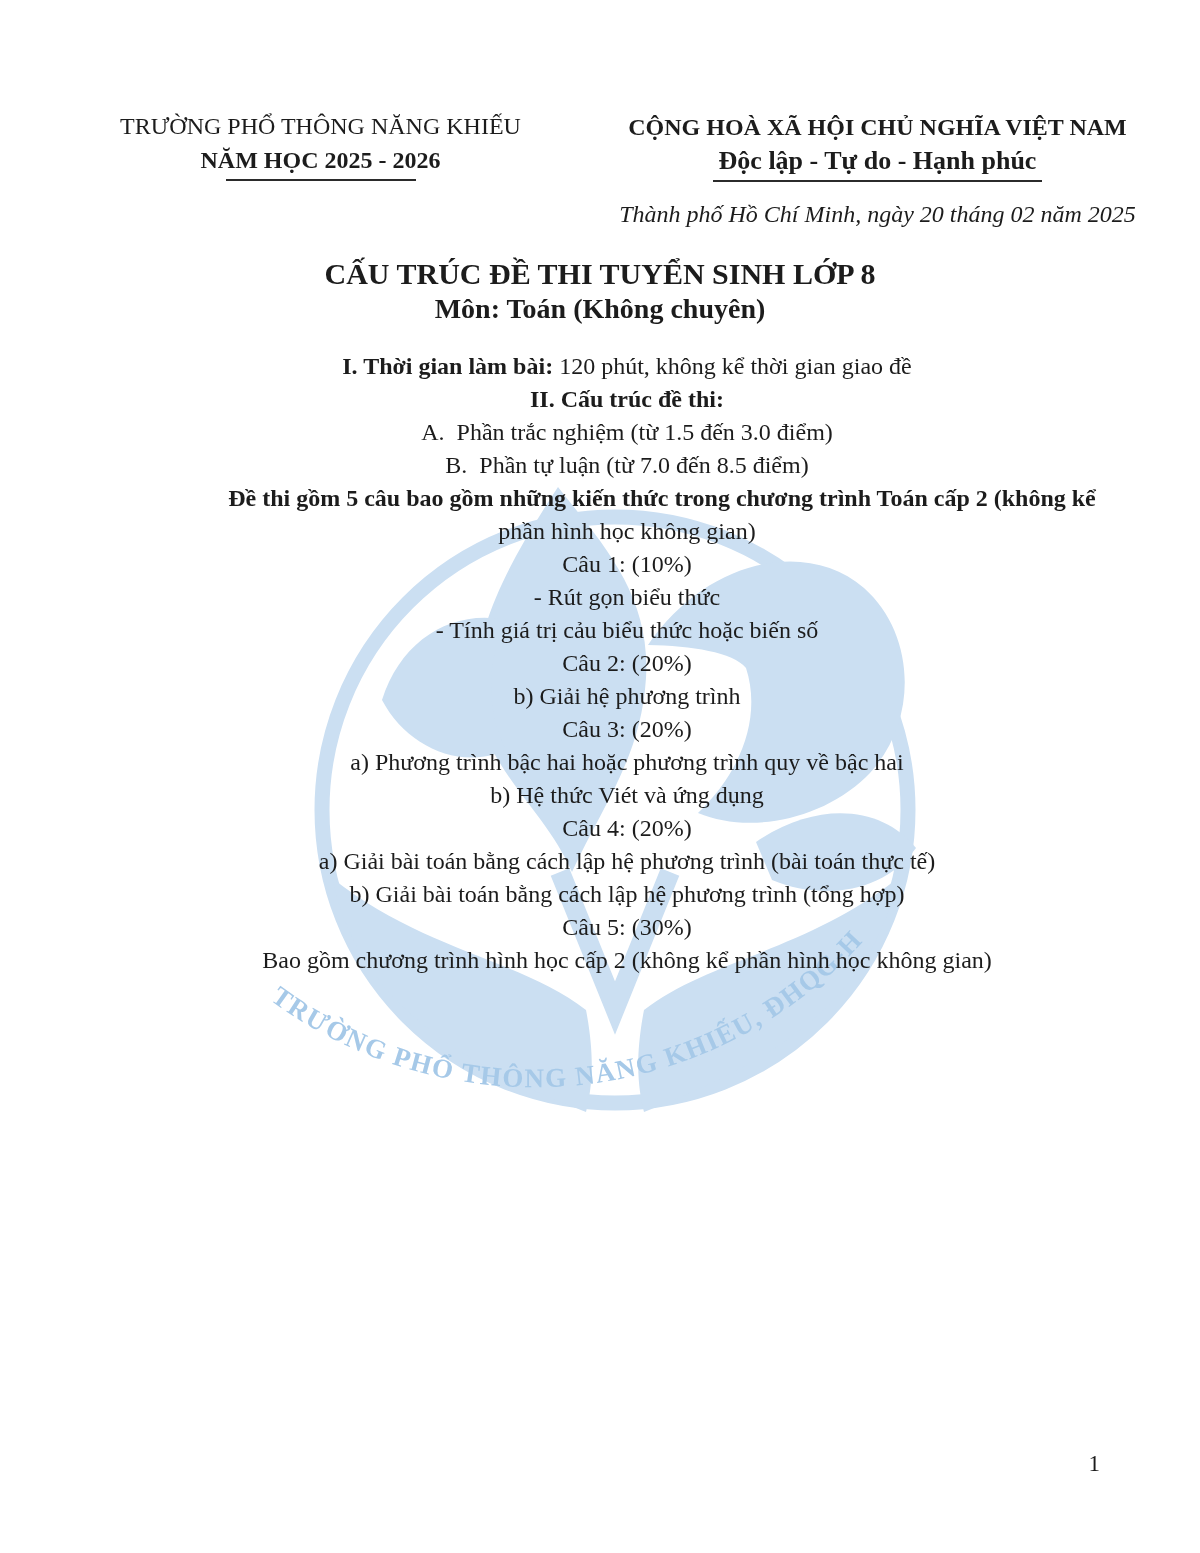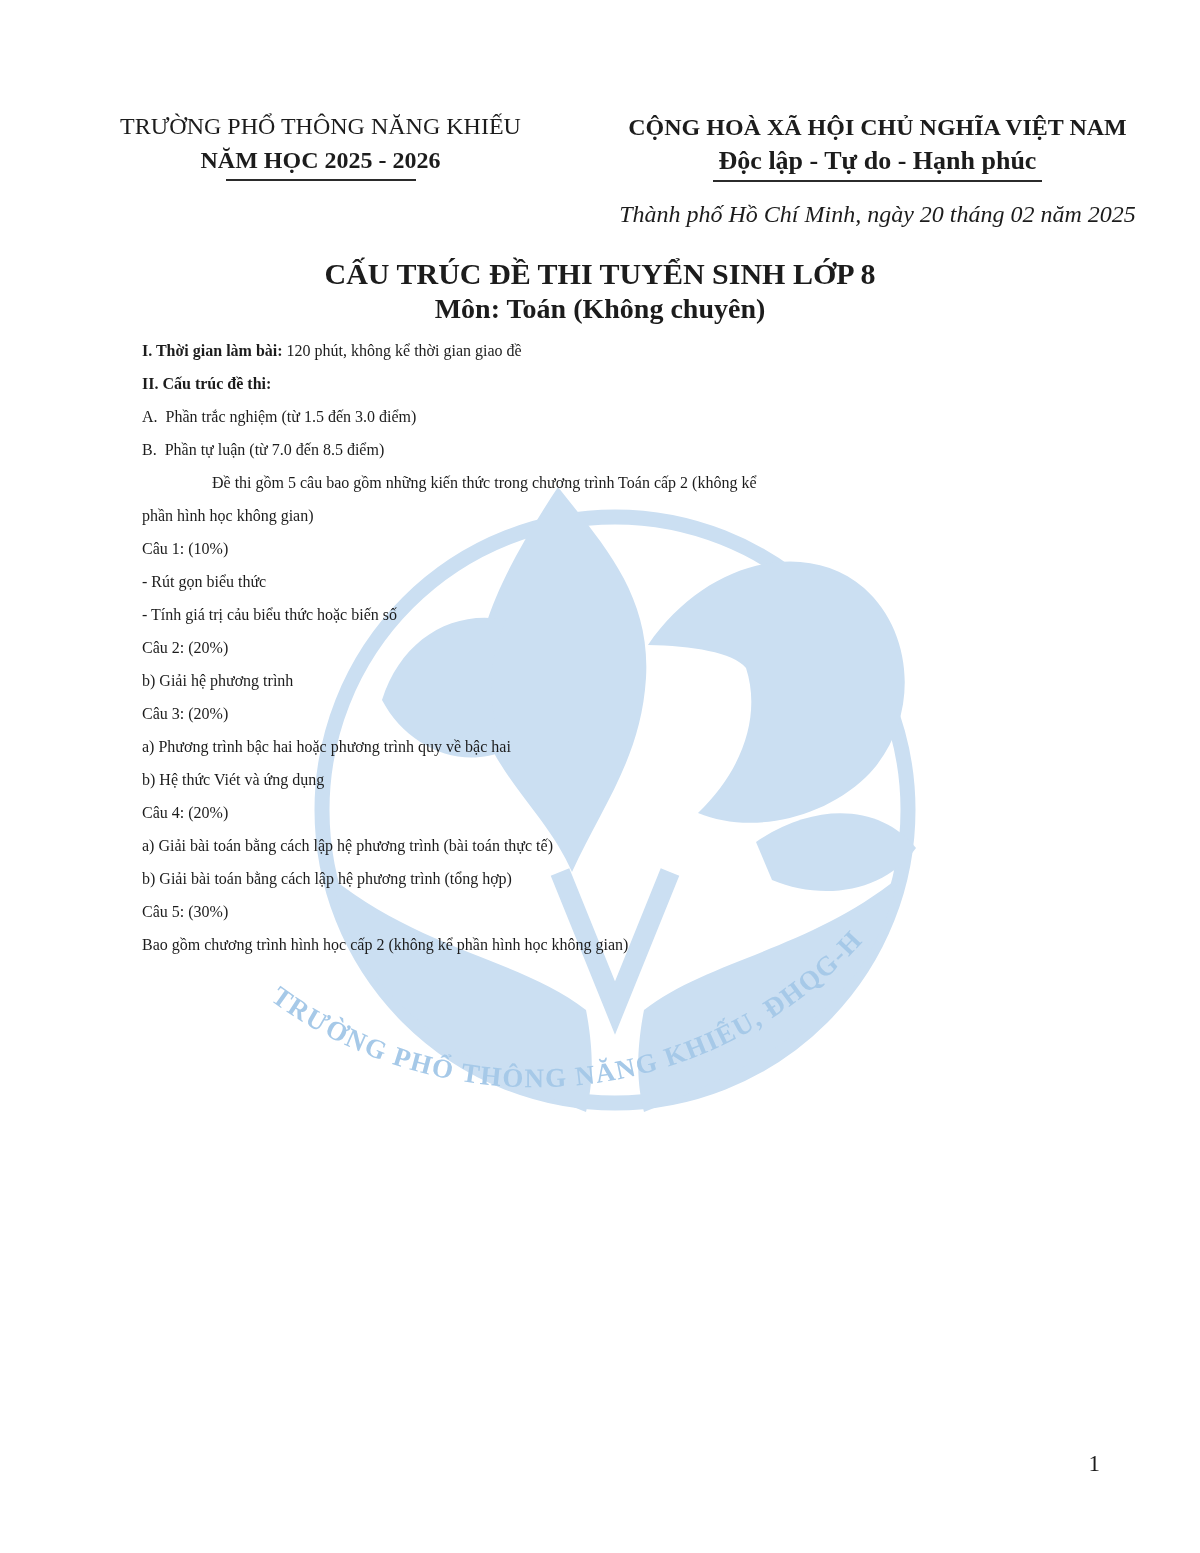--- a/index.html
+++ b/index.html
@@ -27,29 +27,29 @@
   .hr1{font-size:24px;font-weight:bold;line-height:30px;}
   .motto{display:inline-block;font-size:26px;font-weight:bold;line-height:32px;margin-top:3px;padding:0 6px 3px;border-bottom:2px solid #2b2b2b;}
   .dateline{font-style:italic;font-size:24px;line-height:30px;margin-top:17px;}
 
   
   .title{text-align:center;margin-top:27px;font-weight:bold;}
   .t1{font-size:30px;line-height:35px;}
   .t2{font-size:28px;line-height:35px;}
 
   
-  .body{margin:8px 88px 0 142px;font-size:16px;}
+  .body{margin:24px 88px 0 142px;font-size:24px;text-align:center;}
   .body p{margin:0;line-height:33px;white-space:pre-wrap;}
   .sec{margin-left:30px;margin-top:14px;}
   .sec b{font-weight:bold;}
   .li{margin-left:30px;}
   .pa{margin-top:12px;}
   .pb{margin-top:0;}
   .intro{margin-top:15px;}
-  .intro .ind{padding-left:70px;}
+  .intro .ind{padding-left:70px;font-weight:bold;}
   .q-label{margin-left:30px;margin-top:12px;}
   .q-item{margin-left:98px;margin-top:12px;}
   .closing{margin-left:30px;margin-top:12px;}
 
   .page-number{position:absolute;top:1450px;right:100px;font-size:23px;line-height:28px;}
 </style>
 </head>
 <body>
 
 <div class="page">

